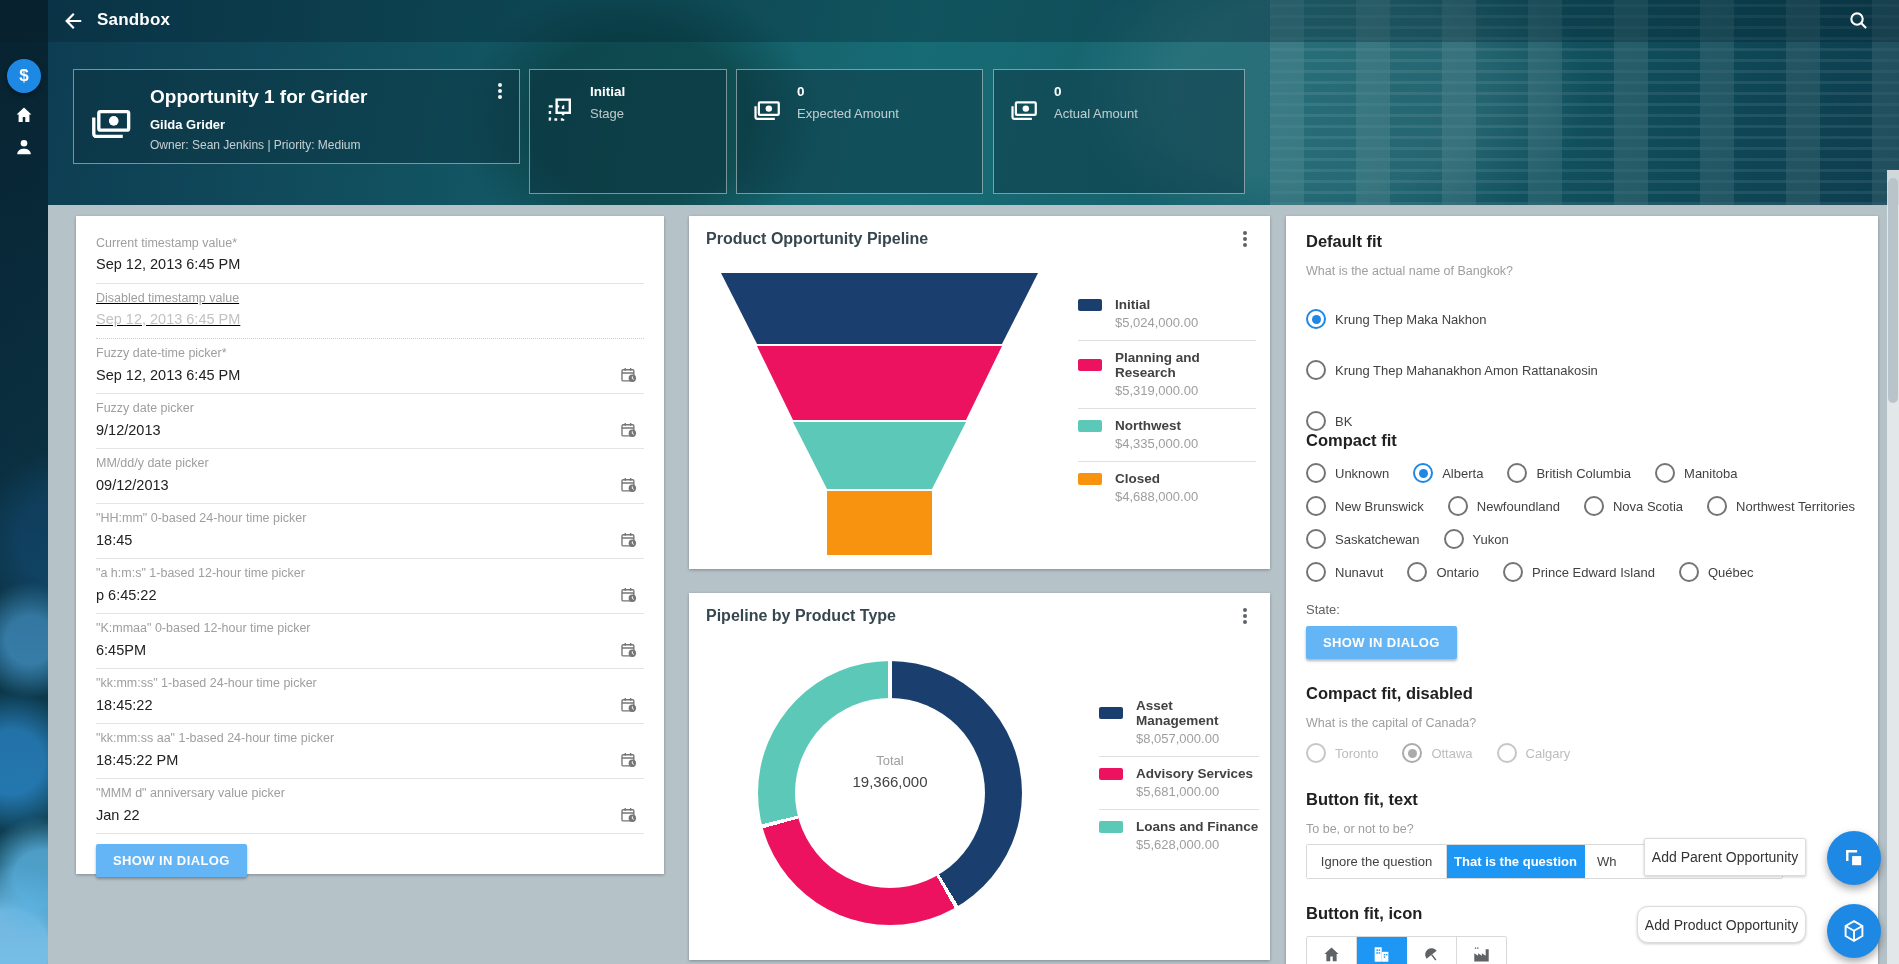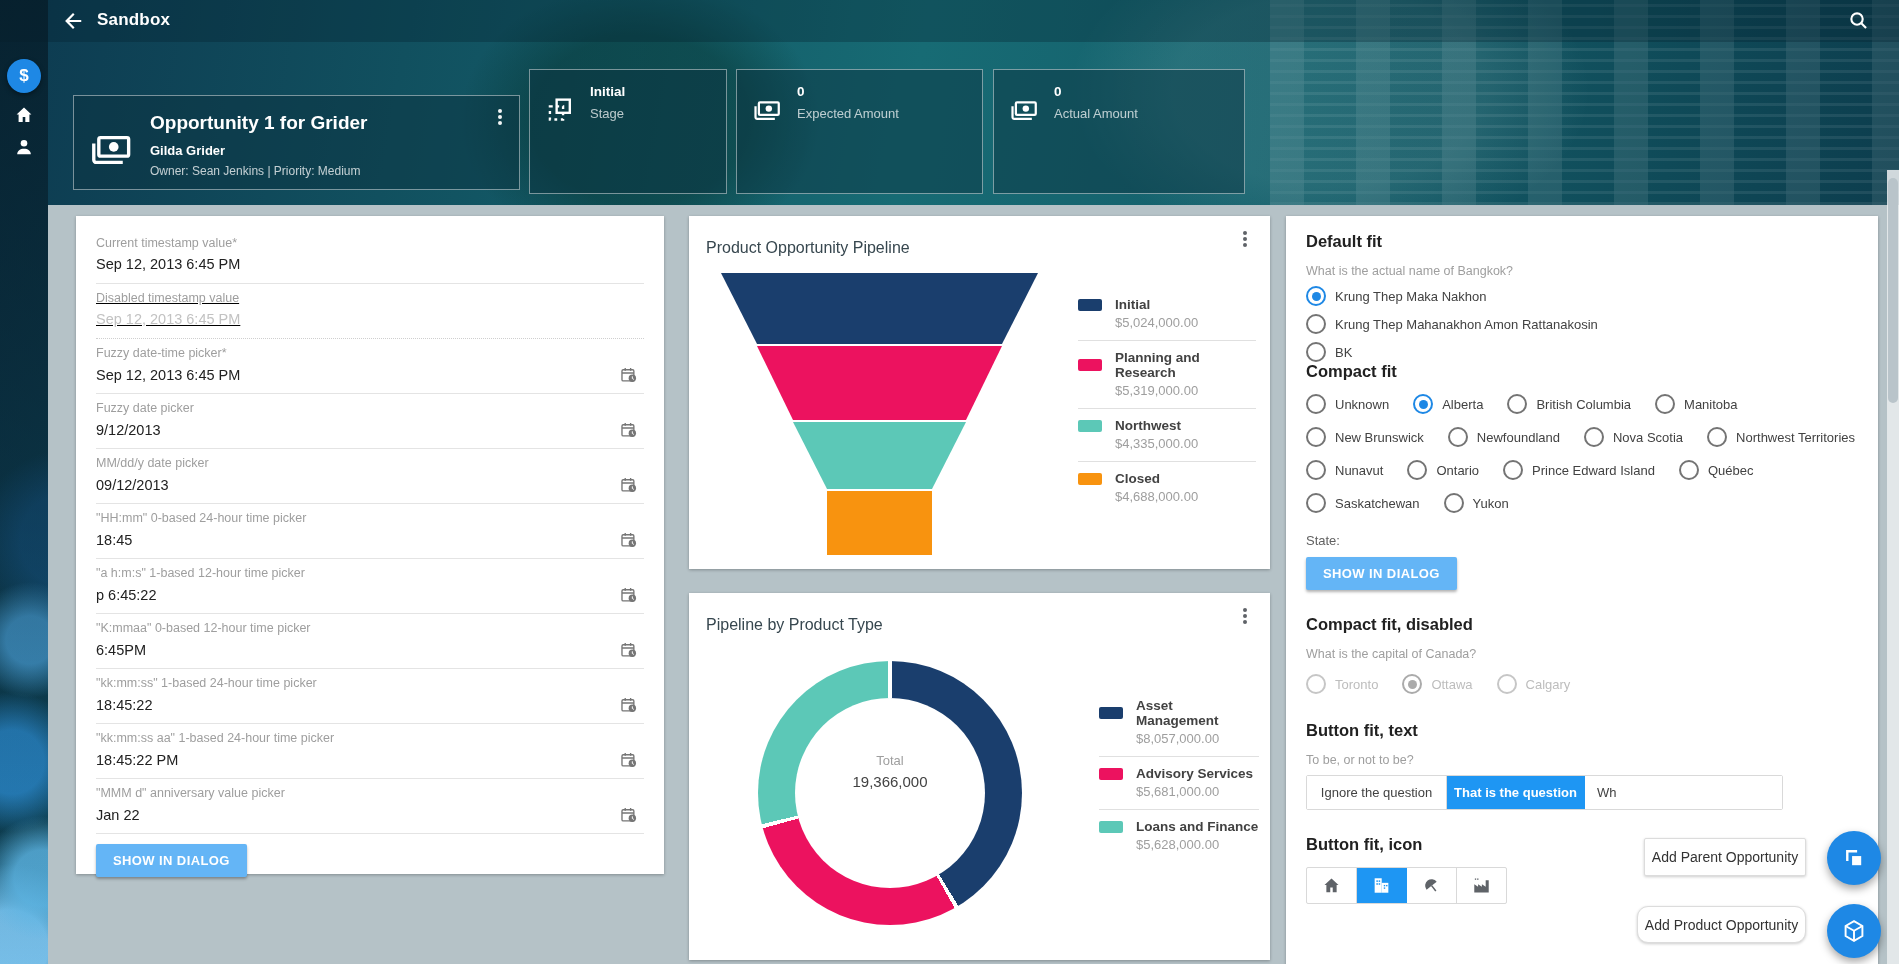--- a/index.html
+++ b/index.html
@@ -31,37 +31,37 @@
   .nav-item .ico{width:20px;height:20px;}
   .nav-fab{position:absolute;left:7px;top:59px;width:34px;height:34px;border-radius:50%;background:#1e88e5;color:#fff;display:flex;align-items:center;justify-content:center;font-weight:bold;font-size:17px;box-shadow:0 2px 5px rgba(0,0,0,.4);cursor:pointer;}
 
   
   .appbar{position:absolute;left:48px;top:0;right:4px;height:49px;color:#fff;}
   .back-btn{position:absolute;left:14px;top:10px;width:22px;height:22px;color:#fff;cursor:pointer;}
   .appbar-title{position:absolute;left:49px;top:10px;font-size:17px;font-weight:bold;letter-spacing:.2px;}
   .search-btn{position:absolute;right:26px;top:10px;width:21px;height:21px;color:#fff;cursor:pointer;}
 
   
-  .hero-card{position:absolute;top:69px;height:95px;background:rgba(10,48,62,.45);border:1px solid rgba(255,255,255,.45);box-sizing:border-box;color:#fff;margin-top:26px;}
+  .hero-card{position:absolute;top:69px;height:95px;background:rgba(10,48,62,.45);border:1px solid rgba(255,255,255,.45);box-sizing:border-box;color:#fff;}
   .hc-opp{left:73px;width:447px;}
   .hc-opp .money-big{position:absolute;left:16px;top:32px;width:42px;height:42px;color:#fff;}
   .hc-opp .opp-title{position:absolute;left:76px;top:16px;font-size:19px;font-weight:bold;}
   .hc-opp .opp-contact{position:absolute;left:76px;top:47px;font-size:13px;font-weight:bold;}
   .hc-opp .opp-details{position:absolute;left:76px;top:68px;font-size:12px;color:rgba(255,255,255,.75);}
   .kebab{position:relative;width:18px;height:18px;cursor:pointer;}
   .kebab::before{content:"";position:absolute;left:7px;top:1px;width:4px;height:4px;border-radius:50%;background:currentColor;box-shadow:0 6px 0 currentColor,0 12px 0 currentColor;}
   .hc-kebab{position:absolute;right:10px;top:12px;color:rgba(255,255,255,.95);}
   .hero-stat{position:absolute;top:69px;height:125px;background:rgba(10,48,62,.45);border:1px solid rgba(255,255,255,.45);box-sizing:border-box;color:#fff;padding:14px 16px;}
   .hero-stat .ico{position:absolute;left:16px;top:26px;width:28px;height:28px;color:#fff;}
   .hero-stat .sv{position:absolute;left:60px;top:14px;font-size:13.5px;font-weight:bold;}
   .hero-stat .sl{position:absolute;left:60px;top:36px;font-size:13px;color:rgba(255,255,255,.72);}
 
   
   .panel{position:absolute;background:#fff;box-shadow:0 1px 3px rgba(0,0,0,.28);box-sizing:border-box;}
-  .panel-title{position:absolute;left:17px;top:23px;font-size:16px;font-weight:normal;color:#37474f;}
+  .panel-title{position:absolute;left:17px;top:14px;font-size:16px;font-weight:bold;color:#37474f;}
   .panel-kebab{position:absolute;right:16px;top:14px;color:#5f6368;}
 
   
   .pickers{left:76px;top:216px;width:588px;height:658px;padding:13px 20px 14px 20px;}
   .picker-row{height:54px;border-bottom:1px solid #e4e4e4;cursor:text;}
   .picker-row.disabled{border-bottom:1px dotted #cfcfcf;text-decoration:underline;}
   .p-label{font-size:12.5px;color:#9e9e9e;padding-top:7px;}
   .p-valrow{display:flex;align-items:center;justify-content:space-between;margin-top:6px;}
   .p-value{font-size:14.5px;color:#212121;}
   .picker-row.disabled .p-value{color:#c2c2c2;}
@@ -101,21 +101,21 @@
   .radio-item{display:inline-flex;align-items:center;cursor:pointer;}
   .radio{flex:none;width:16px;height:16px;border:2px solid #747474;border-radius:50%;position:relative;box-sizing:content-box;}
   .radio.sel{border-color:#1e88e5;}
   .radio.sel::after{content:"";position:absolute;left:3.5px;top:3.5px;width:9px;height:9px;border-radius:50%;background:#1e88e5;}
   .radio-item .rl{font-size:13px;color:#424242;margin-left:9px;}
   .radio-item.dis{cursor:default;}
   .radio-item.dis .radio{border-color:#c6c6c6;}
   .radio-item.dis .radio.sel{border-color:#ababab;}
   .radio-item.dis .radio.sel::after{background:#ababab;}
   .radio-item.dis .rl{color:#bdbdbd;}
-  .v-radios .radio-item{display:flex;margin-top:8px;align-items:center;}
+  .v-radios .radio-item{display:flex;margin-top:31px;align-items:center;}
   .radio-rows{margin-top:6px;}
   .radio-row{display:flex;column-gap:24px;margin-top:13px;flex-wrap:nowrap;}
   .state-label{font-size:13px;color:#616161;margin-top:20px;}
   .seg-group{display:inline-flex;border:1px solid #d9d9d9;border-radius:2px;overflow:visible;margin-top:8px;background:#fff;}
   .seg{height:33px;display:flex;align-items:center;justify-content:center;font-size:13px;color:#424242;border-right:1px solid #d9d9d9;cursor:pointer;box-sizing:border-box;background:#fff;}
   .seg:last-child{border-right:none;}
   .seg.sel{background:#1e96f3;color:#fff;font-weight:bold;border-color:#1e96f3;}
   .seg.clip{justify-content:flex-start;padding-left:12px;overflow:hidden;white-space:nowrap;}
   .icon-group{display:inline-flex;border:1px solid #d9d9d9;border-radius:2px;margin-top:13px;background:#fff;}
   .iseg{width:49px;height:35px;display:flex;align-items:center;justify-content:center;color:#5f6368;border-right:1px solid #d9d9d9;cursor:pointer;}
@@ -486,43 +486,43 @@
             <span class="rl">Nova Scotia</span>
           </div>
           <div class="radio-item">
             <span class="radio"></span>
             <span class="rl">Northwest Territories</span>
           </div>
         </div>
         <div class="radio-row">
           <div class="radio-item">
             <span class="radio"></span>
+            <span class="rl">Saskatchewan</span>
+          </div>
+          <div class="radio-item">
+            <span class="radio"></span>
+            <span class="rl">Yukon</span>
+          </div>
+        </div>
+        <div class="radio-row">
+          <div class="radio-item">
+            <span class="radio"></span>
             <span class="rl">Nunavut</span>
           </div>
           <div class="radio-item">
             <span class="radio"></span>
             <span class="rl">Ontario</span>
           </div>
           <div class="radio-item">
             <span class="radio"></span>
             <span class="rl">Prince Edward Island</span>
           </div>
           <div class="radio-item">
             <span class="radio"></span>
             <span class="rl">Québec</span>
-          </div>
-        </div>
-        <div class="radio-row">
-          <div class="radio-item">
-            <span class="radio"></span>
-            <span class="rl">Saskatchewan</span>
-          </div>
-          <div class="radio-item">
-            <span class="radio"></span>
-            <span class="rl">Yukon</span>
           </div>
         </div>
       </div>
     <div class="state-label">State:</div>
     <div class="dlg-btn" style="margin-top:9px">SHOW IN DIALOG</div>
 
     <div class="sec-h" style="margin-top:25px">Compact fit, disabled</div>
     <div class="sec-q">What is the capital of Canada?</div>
     <div class="radio-row" id="capital-radios">
         <div class="radio-item dis">

